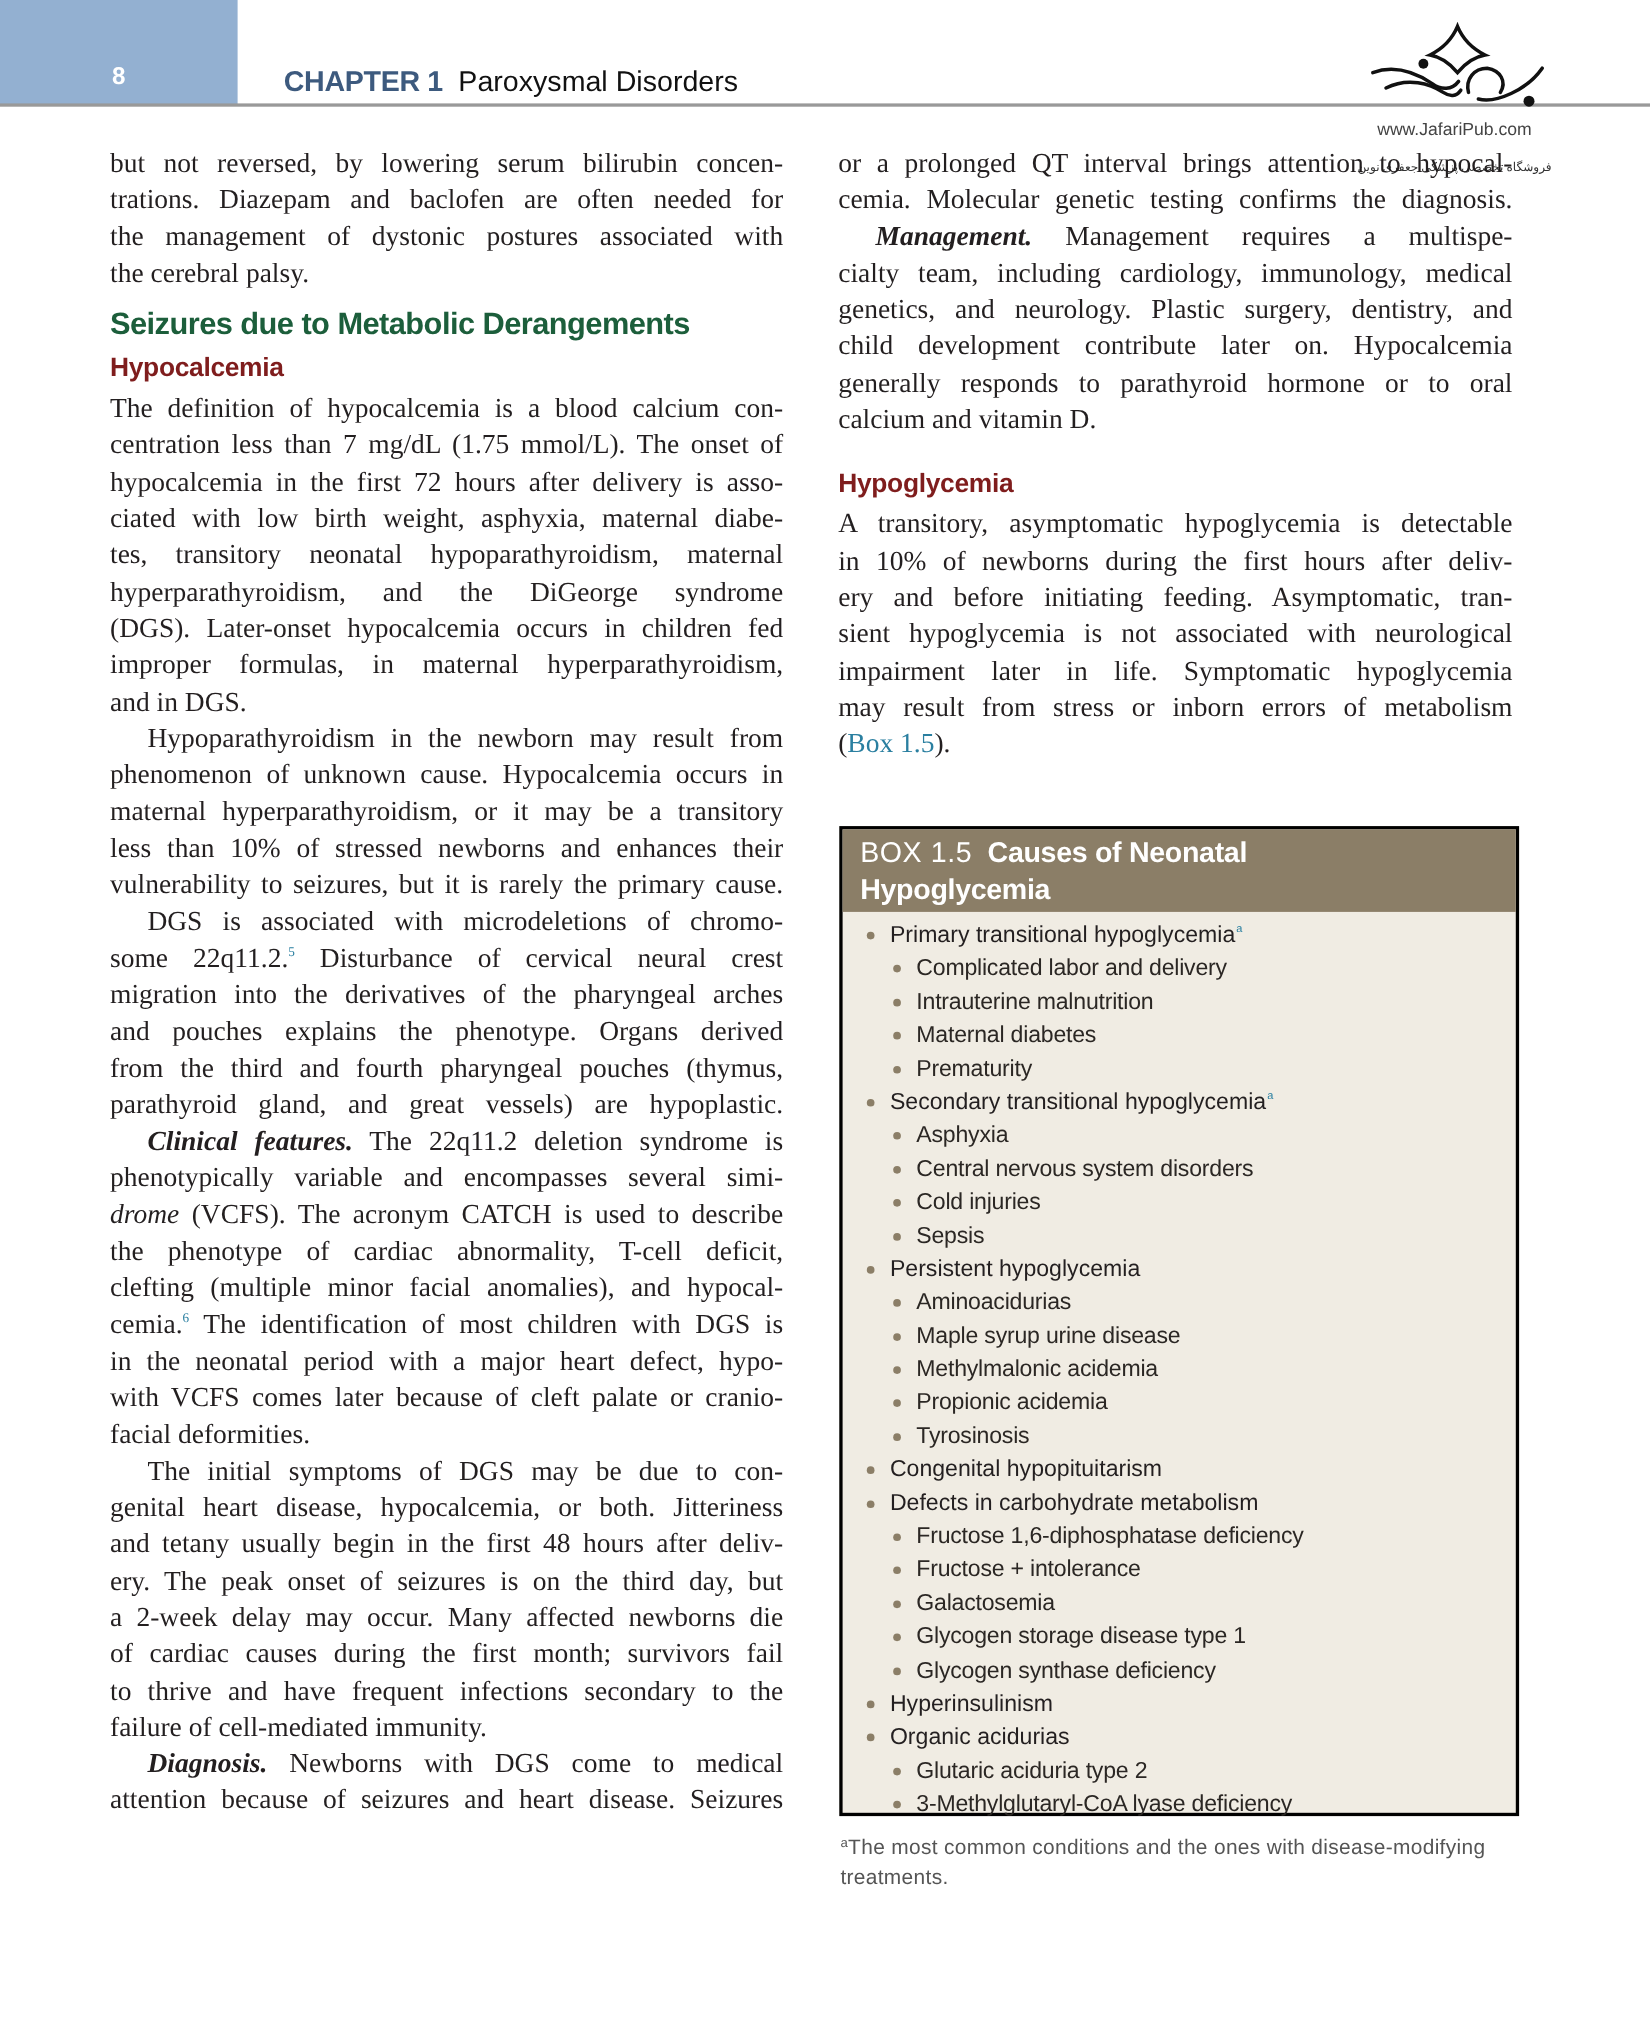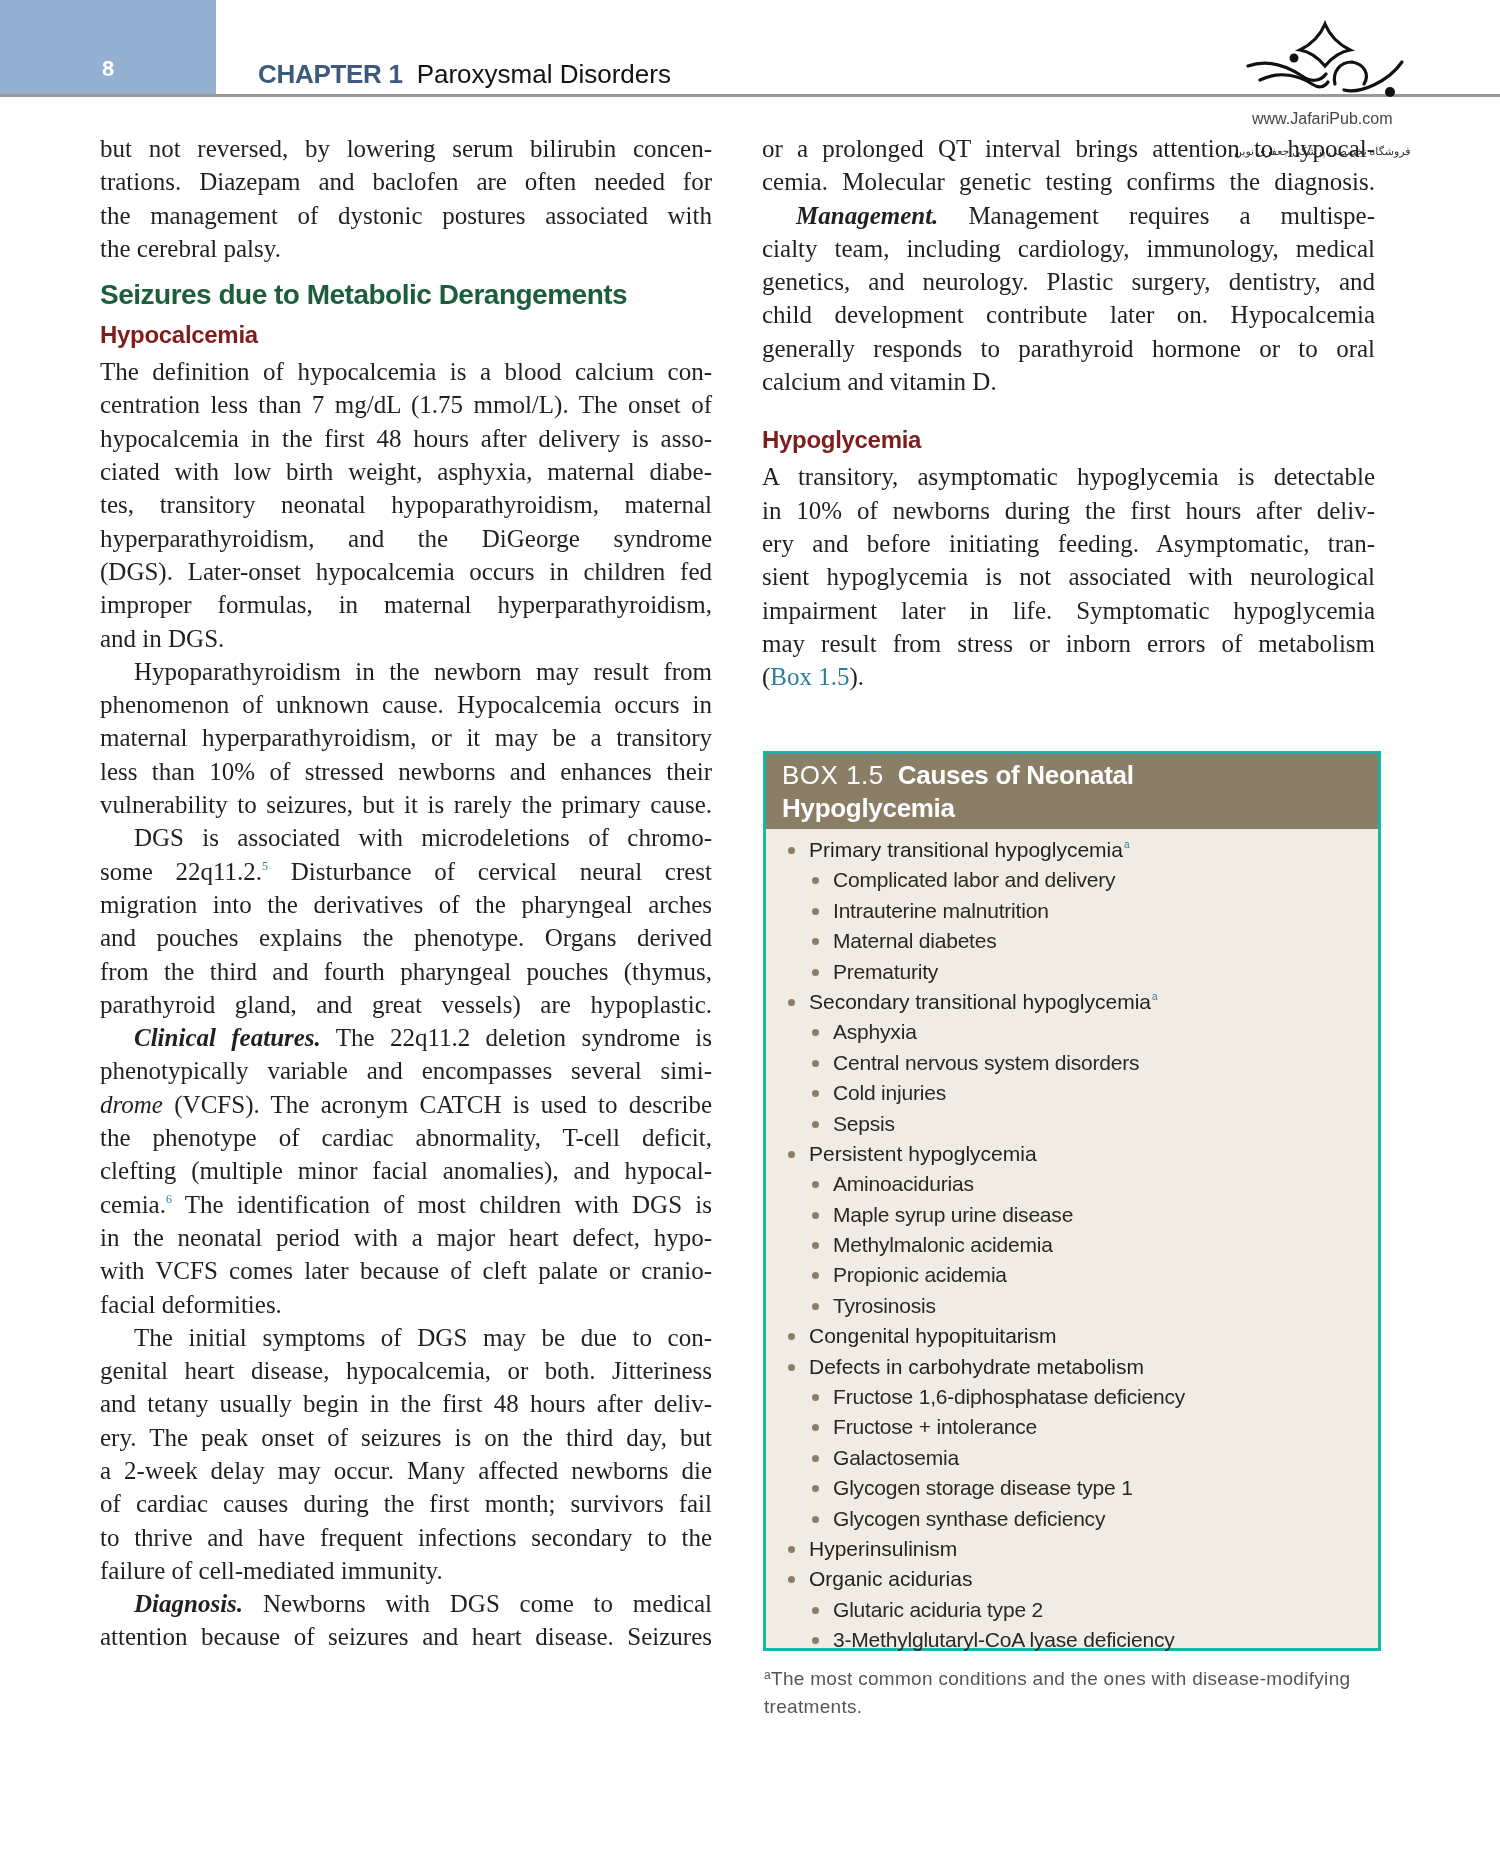--- a/index.html
+++ b/index.html
@@ -21,21 +21,21 @@
   .ln.last { text-align-last: left; }
   .ln.ind { text-indent: 34px; }
   .h1 { font-family: "Liberation Sans", sans-serif; font-weight: bold; font-size: 28px; color: #1c5e3b; height: 44px; line-height: 44px; margin-top: 8px; letter-spacing: -0.5px; }
   .h2 { font-family: "Liberation Sans", sans-serif; font-weight: bold; font-size: 24px; color: #7f1d1d; height: 38px; line-height: 36px; letter-spacing: -0.3px; }
   .gap { height: 24px; }
   .runin { font-weight: bold; font-style: italic; }
   em { font-style: italic; }
   sup { font-size: 12px; color: #2a7fa0; vertical-align: 10px; line-height: 0; }
   .xref { color: #2a7fa0; }
 
-  .box { position: absolute; left: 763px; top: 751px; width: 618px; height: 900px; border: 3px solid #14b8a6; background: #f0ece3; box-sizing: border-box; }
+  .box { position: absolute; left: 763px; top: 751px; width: 618px; height: 900px; border: 3px solid #000000; background: #f0ece3; box-sizing: border-box; }
   .box-head { background: #8b7e67; color: #fff; padding: 5px 16px 6px 16px; height: 75px; box-sizing: border-box;
     font-family: "Liberation Sans", sans-serif; font-size: 26px; line-height: 33px; }
   .box-head .lbl { font-weight: normal; letter-spacing: 0.5px; margin-right: 14px; }
   .box-head .ttl { font-weight: bold; letter-spacing: -0.3px; }
   .box-list { list-style: none; margin: 0; padding: 6px 0 0 0; font-family: "Liberation Sans", sans-serif; font-size: 21px; color: #231f20; }
   .box-list li { position: relative; height: 30.4px; line-height: 30.4px; white-space: nowrap; }
   .box-list li.l1 { padding-left: 43px; }
   .box-list li.l2 { padding-left: 67px; color: #2b2724; letter-spacing: -0.2px; }
   .bullet { position: absolute; top: 12px; width: 7px; height: 7px; border-radius: 50%; background: #8b7e67; }
   .l1 .bullet { left: 22px; }
@@ -75,21 +75,21 @@
     <span class="ln">the management of dystonic postures associated with</span>
     <span class="ln last">the cerebral palsy.</span>
   </div>
 
   <div class="h1">Seizures due to Metabolic Derangements</div>
   <div class="h2">Hypocalcemia</div>
 
   <div>
     <span class="ln">The definition of hypocalcemia is a blood calcium con-</span>
     <span class="ln">centration less than 7 mg/dL (1.75 mmol/L). The onset of</span>
-    <span class="ln">hypocalcemia in the first 48 hours after delivery is asso-</span>
+    <span class="ln">hypocalcemia in the first 72 hours after delivery is asso-</span>
     <span class="ln">ciated with low birth weight, asphyxia, maternal diabe-</span>
     <span class="ln">tes, transitory neonatal hypoparathyroidism, maternal</span>
     <span class="ln">hyperparathyroidism, and the DiGeorge syndrome</span>
     <span class="ln">(DGS). Later-onset hypocalcemia occurs in children fed</span>
     <span class="ln">improper formulas, in maternal hyperparathyroidism,</span>
     <span class="ln last">and in DGS.</span>
   </div>
 
   <div>
     <span class="ln ind">Hypoparathyroidism in the newborn may result from</span>

